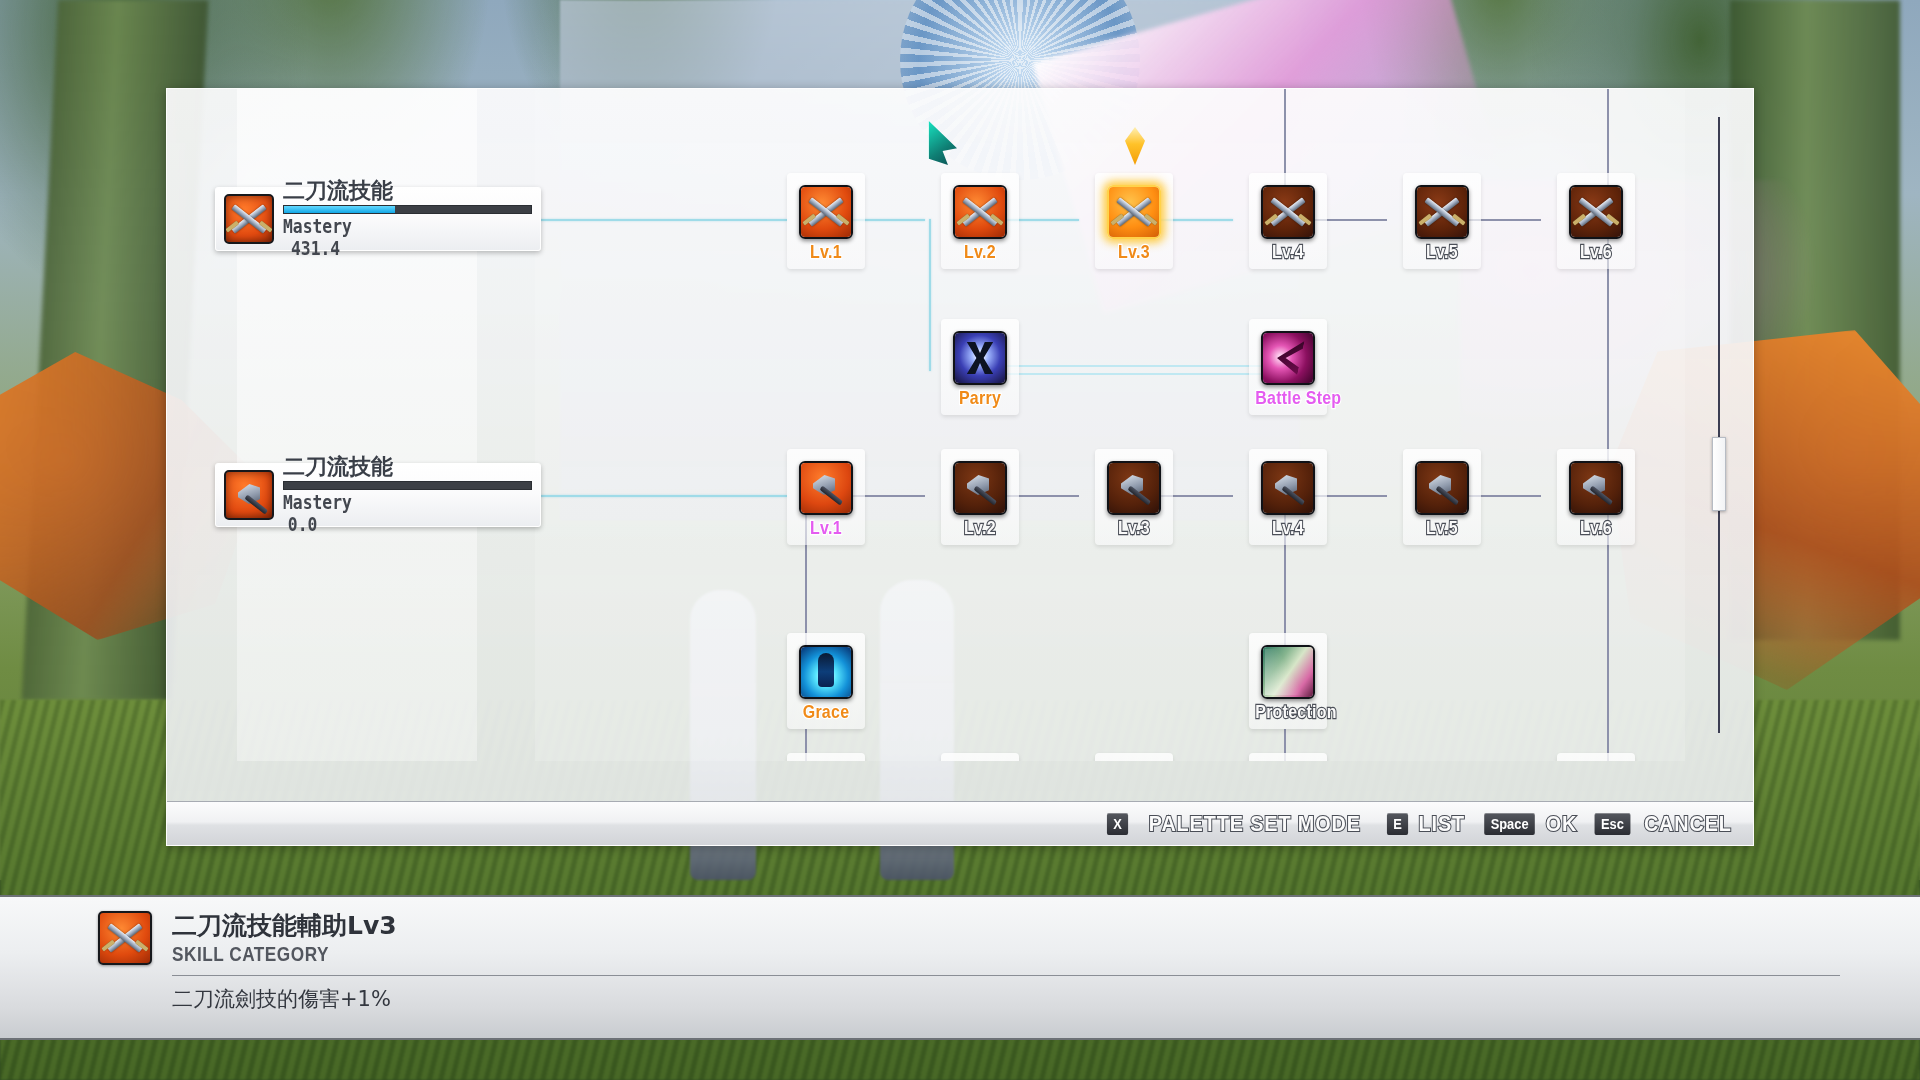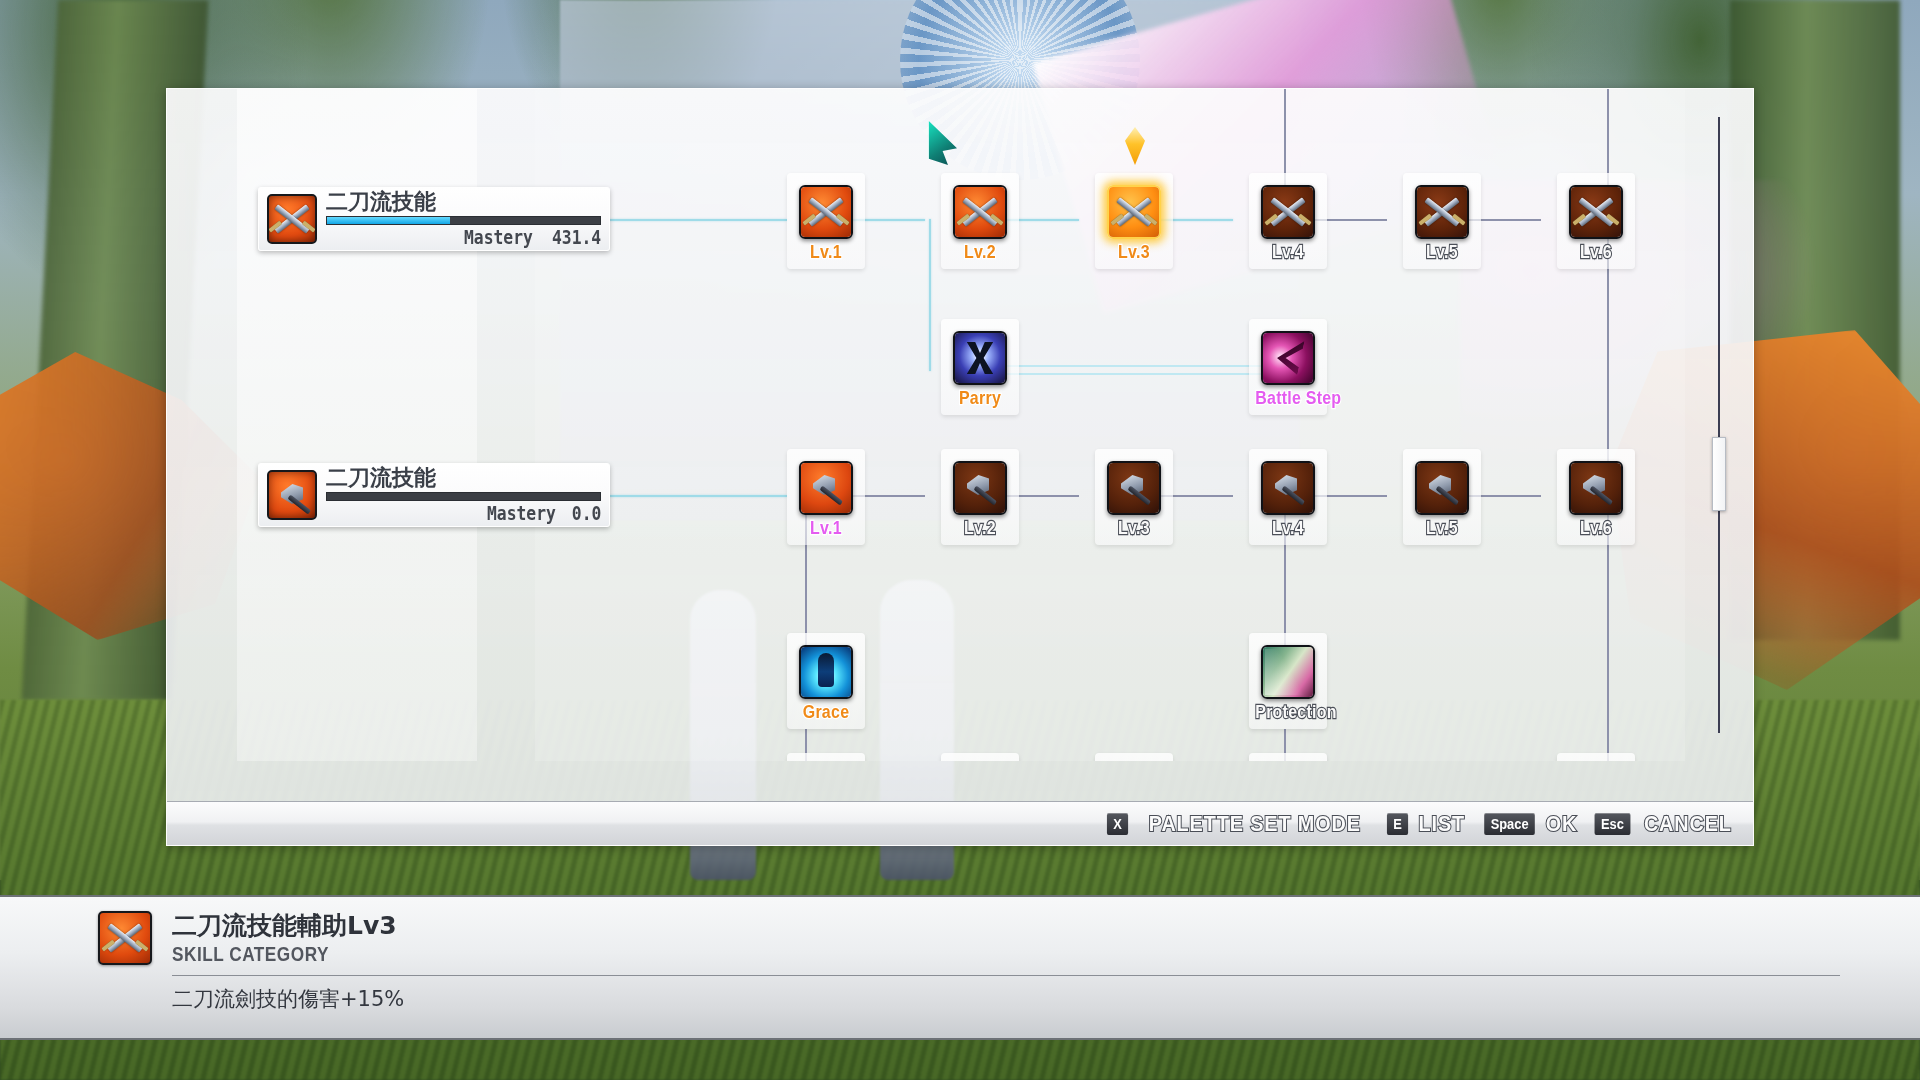--- a/index.html
+++ b/index.html
@@ -130,43 +130,43 @@
   
   .line { position:absolute; }
   .line.h { height:2px; }
   .line.v { width:2px; }
   .line.on  { background:#9fdbe8; box-shadow:0 0 2px rgba(160,220,235,.8); }
   .line.on2 { background:#bfe8f2; }
   .line.off { background:#8d91ab; }
 
   
   .cat {
-    position:absolute; width:352px; height:64px;
+    position:absolute; width:326px; height:64px;
     background:linear-gradient(180deg,#ffffff 0%,#fbfbfc 46%,#eceef1 100%);
     border:1px solid #ffffff; border-radius:3px;
     box-shadow:0 2px 5px rgba(0,0,0,.25);
-    display:flex; align-items:center; padding:5px 8px; gap:9px;margin-left:43px;
+    display:flex; align-items:center; padding:5px 8px; gap:9px;
   }
   .cat .ico {
     width:50px; height:50px; border-radius:5px; flex:0 0 auto;
     border:2px solid #16181c; position:relative; overflow:hidden;
     background:radial-gradient(circle at 40% 30%, #ff7a2a, #e24a10 62%, #9e2c06);
     box-shadow:inset 0 0 8px rgba(0,0,0,.45);
   }
   .cat .meta { flex:1; min-width:0; }
   .cat .cname {
     font-size:22px; color:#3a3f48; line-height:1.05; white-space:nowrap;
     font-family:"DejaVu Sans","Liberation Sans", sans-serif; font-weight:600;
   }
   .bar {
     height:9px; margin:2px 0 1px; background:#3c3f45; border:1px solid #2b2e33; position:relative;
   }
   .bar > i { position:absolute; left:0; top:0; bottom:0; display:block;
     background:linear-gradient(180deg,#63d9ff,#13a7e6); }
-  .mrow { display:flex; justify-content:flex-end; align-items:baseline; }
+  .mrow { display:flex; justify-content:flex-start; align-items:baseline;flex-direction:column; }
   .mrow span {
     font-size:19px; color:#43474f; font-weight:bold; transform:scaleX(.86); transform-origin:left;
     font-family:"DejaVu Sans Mono","Liberation Mono", monospace;
   }
   .mrow .val { transform-origin:right; }
 
   
   .node { position:absolute; width:78px; height:96px; }
   .node .slot {
     position:absolute; inset:0; border-radius:4px;
@@ -643,15 +643,15 @@
       <div class="blades">
           <div class="blade b1"></div>
           <div class="blade b2"></div>
         <div class="hilt h1"></div>
           <div class="hilt h2"></div>
         </div>
     </div>
     <div class="dtitle">二刀流技能輔助Lv3</div>
     <div class="dsub">SKILL CATEGORY</div>
     <div class="drule"></div>
-    <div class="dbody">二刀流劍技的傷害+15%</div>
+    <div class="dbody">二刀流劍技的傷害+1%</div>
   </div>
 </div>
 
 </body></html>

